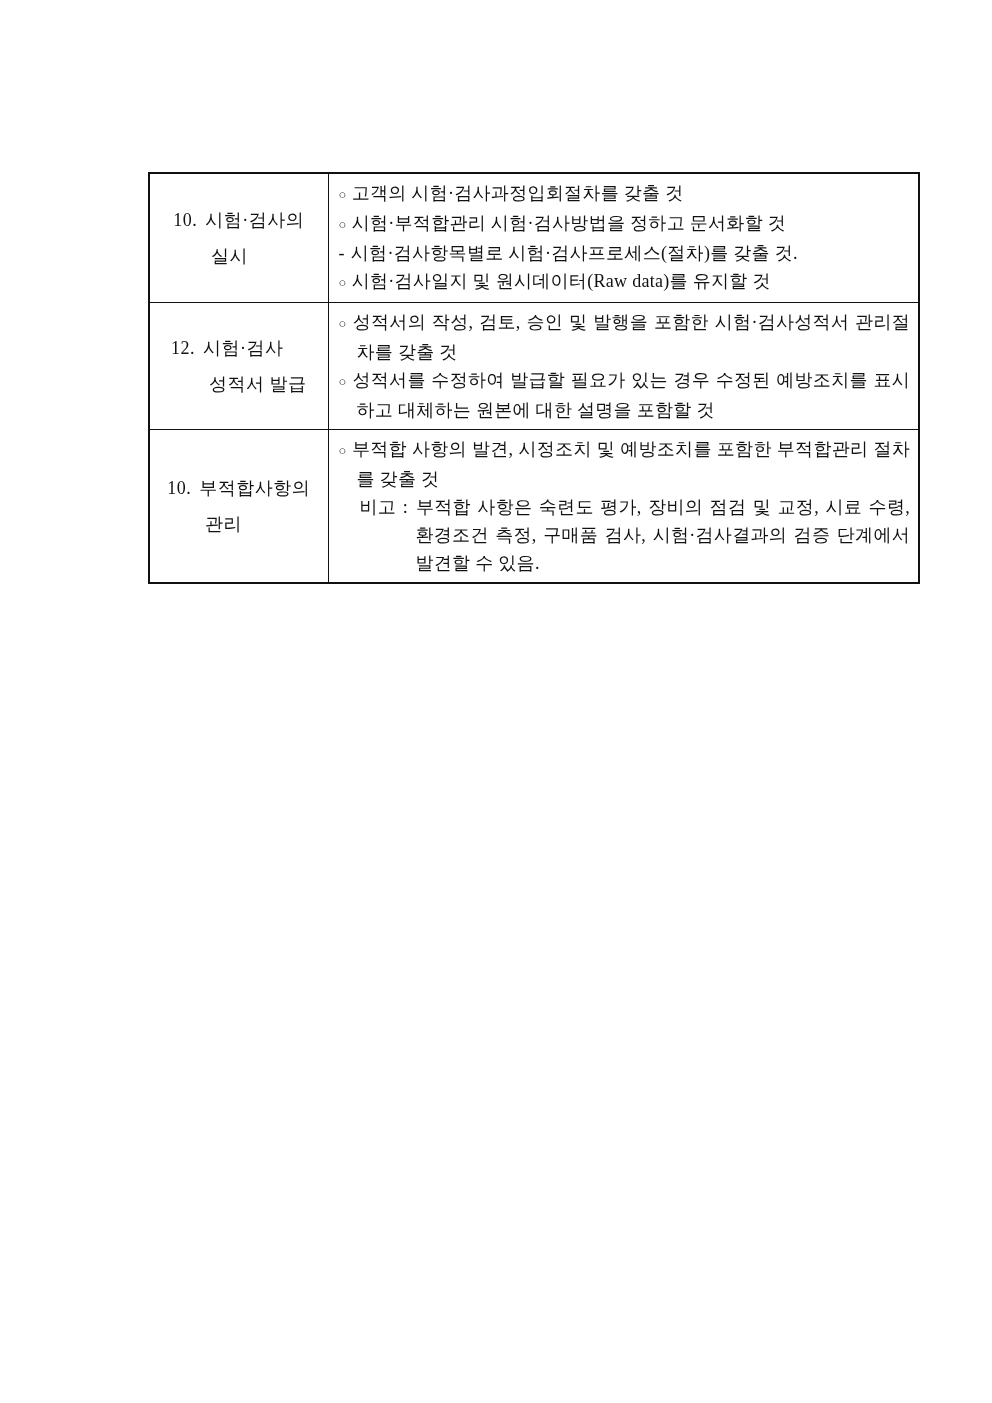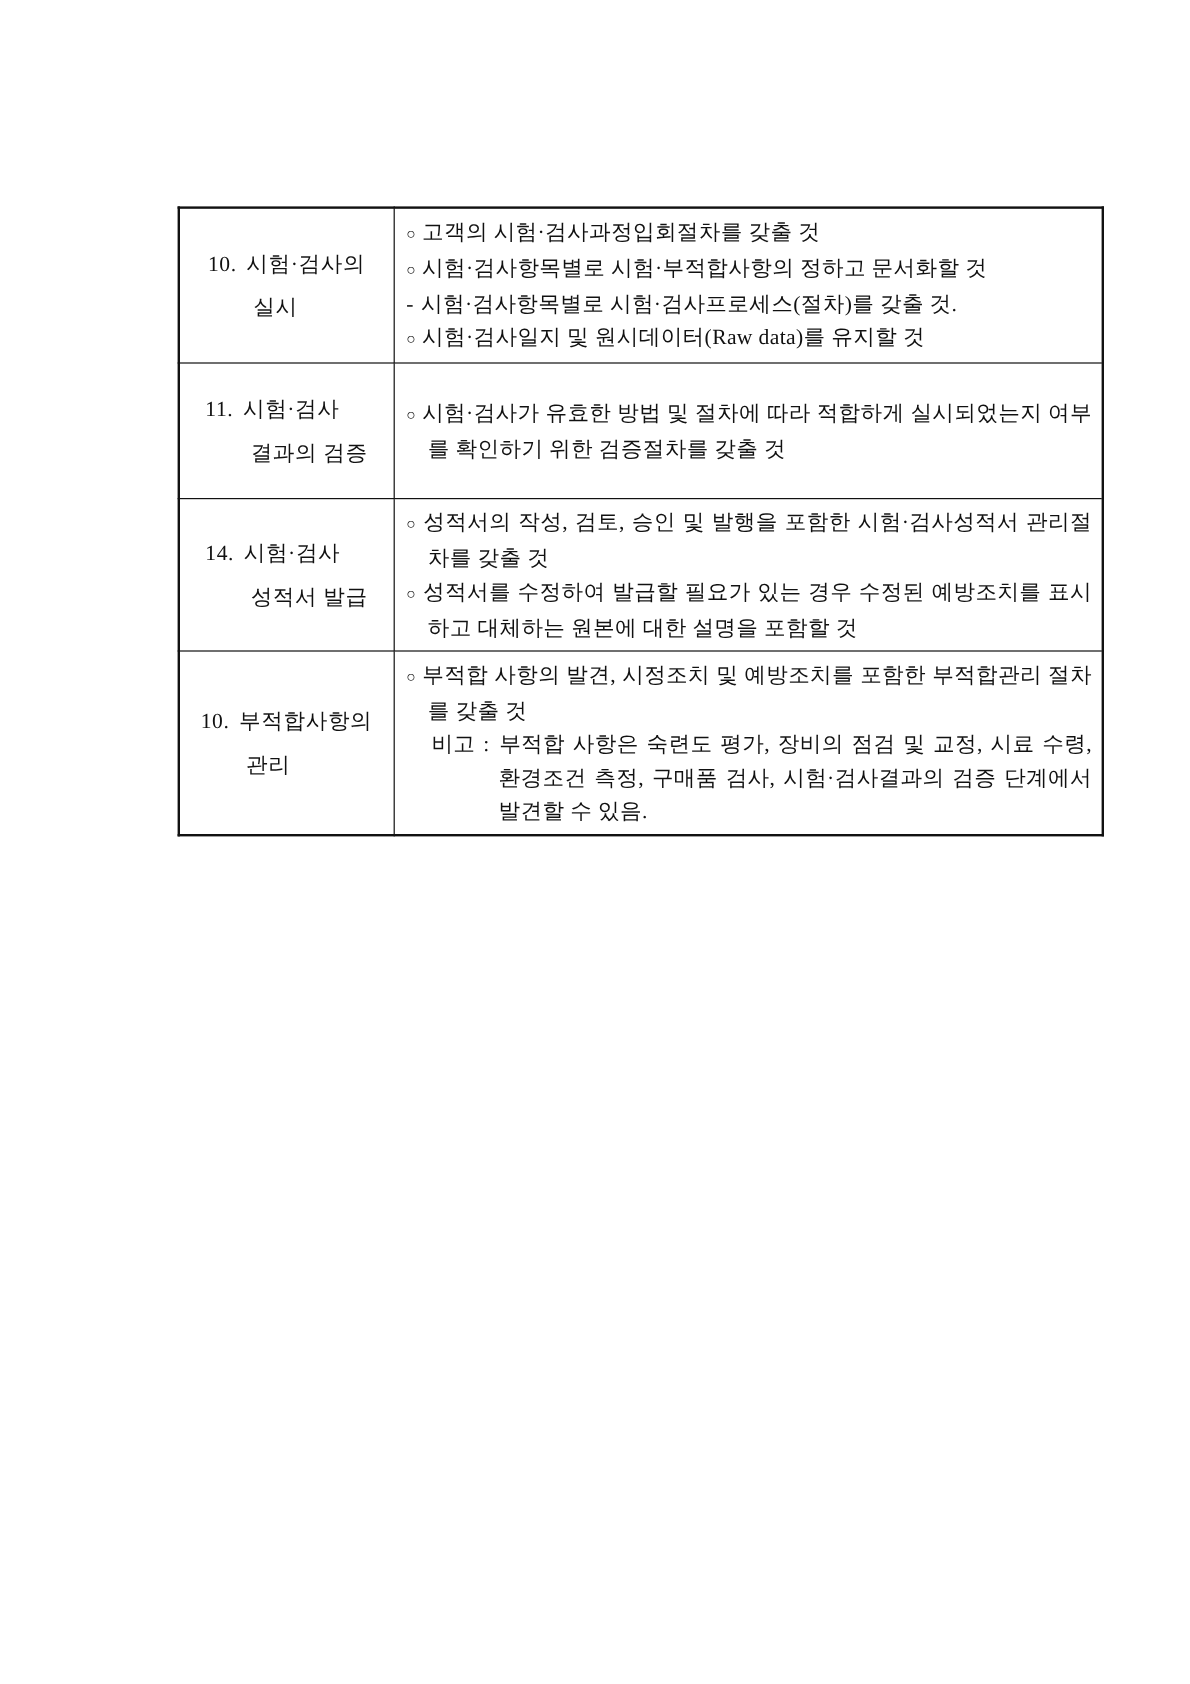--- a/index.html
+++ b/index.html
@@ -33,21 +33,21 @@
   col.c-title { width: 179px; }
   col.c-content { width: 591px; }
 
   tr.row-10 { height: 125px; }
   tr.row-11 { height: 76px;  }
   tr.row-12 { height: 118px; }
   tr.row-13 { height: 144px; }
 
   td.title-cell {
     text-align: center;
-    padding: 20px 4px;
+    padding: 1px 4px;
   }
   .title-block {
     display: inline-block;
     text-align: left;
     line-height: 36px;
     letter-spacing: 0.5px;
   }
   .row-number {
     margin-right: 8px;
   }
@@ -102,40 +102,29 @@
     <tbody>
         <tr class="row-10">
     <td class="title-cell">
       <div class="title-block">
         <div class="title-line-1"><span class="row-number">10.</span><span>시험·검사의</span></div>
         <div class="title-line-2">실시</div>
       </div>
     </td>
     <td class="content-cell">
             <div class="item type-circle"><span class="marker">○</span><span>고객의 시험·검사과정입회절차를 갖출 것</span></div>
-            <div class="item type-circle"><span class="marker">○</span><span>시험·검사항목별로 시험·부적합사항의 정하고 문서화할 것</span></div>
+            <div class="item type-circle"><span class="marker">○</span><span>시험·부적합관리 시험·검사방법을 정하고 문서화할 것</span></div>
             <div class="item type-dash"><span class="marker">-</span><span>시험·검사항목별로 시험·검사프로세스(절차)를 갖출 것.</span></div>
             <div class="item type-circle"><span class="marker">○</span><span>시험·검사일지 및 원시데이터(Raw data)를 유지할 것</span></div>
-          </td>
-  </tr>
-        <tr class="row-11">
-    <td class="title-cell">
-      <div class="title-block">
-        <div class="title-line-1"><span class="row-number">11.</span><span>시험·검사</span></div>
-        <div class="title-line-2">결과의 검증</div>
-      </div>
-    </td>
-    <td class="content-cell">
-            <div class="item type-circle"><span class="marker">○</span><span>시험·검사가 유효한 방법 및 절차에 따라 적합하게 실시되었는지 여부를 확인하기 위한 검증절차를 갖출 것</span></div>
           </td>
   </tr>
         <tr class="row-12">
     <td class="title-cell">
       <div class="title-block">
-        <div class="title-line-1"><span class="row-number">14.</span><span>시험·검사</span></div>
+        <div class="title-line-1"><span class="row-number">12.</span><span>시험·검사</span></div>
         <div class="title-line-2">성적서 발급</div>
       </div>
     </td>
     <td class="content-cell">
             <div class="item type-circle"><span class="marker">○</span><span>성적서의 작성, 검토, 승인 및 발행을 포함한 시험·검사성적서 관리절차를 갖출 것</span></div>
             <div class="item type-circle"><span class="marker">○</span><span>성적서를 수정하여 발급할 필요가 있는 경우 수정된 예방조치를 표시하고 대체하는 원본에 대한 설명을 포함할 것</span></div>
           </td>
   </tr>
         <tr class="row-13">
     <td class="title-cell">

